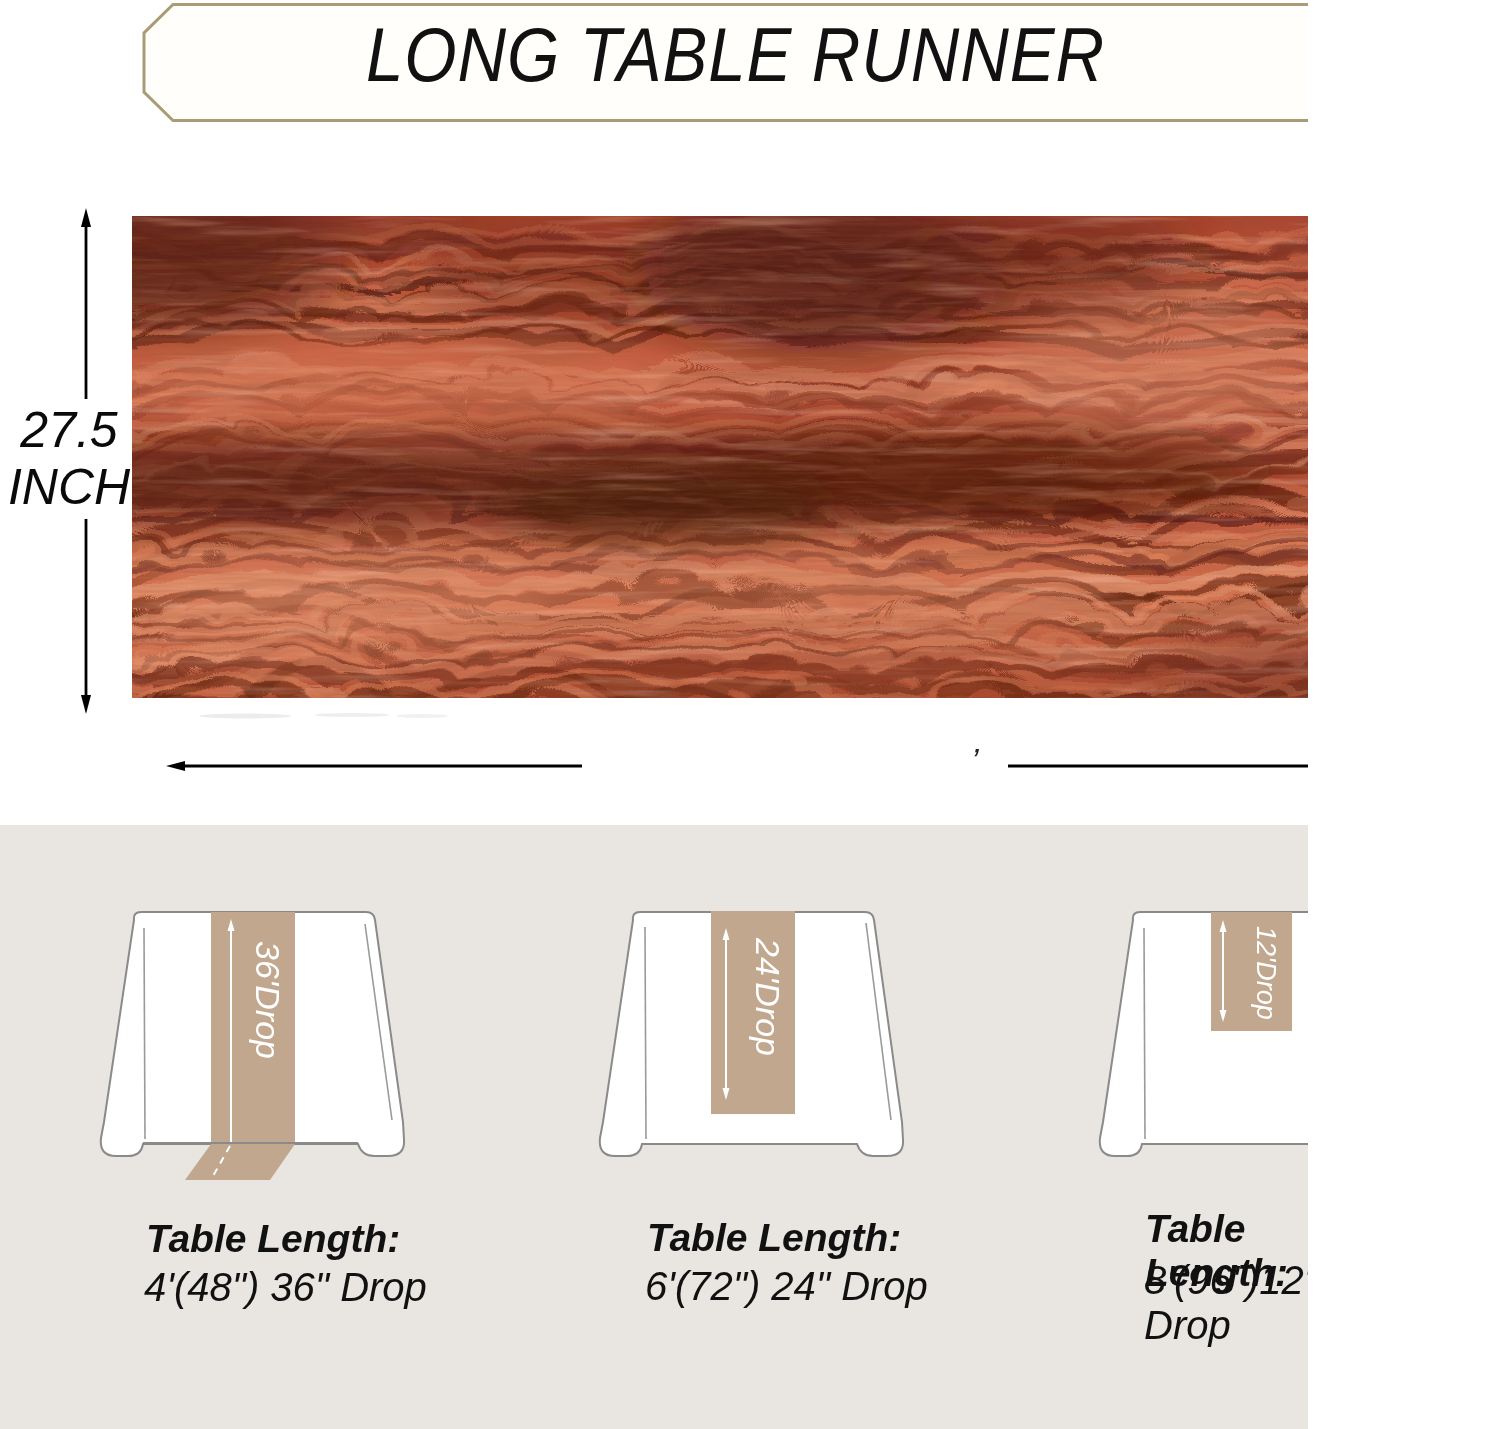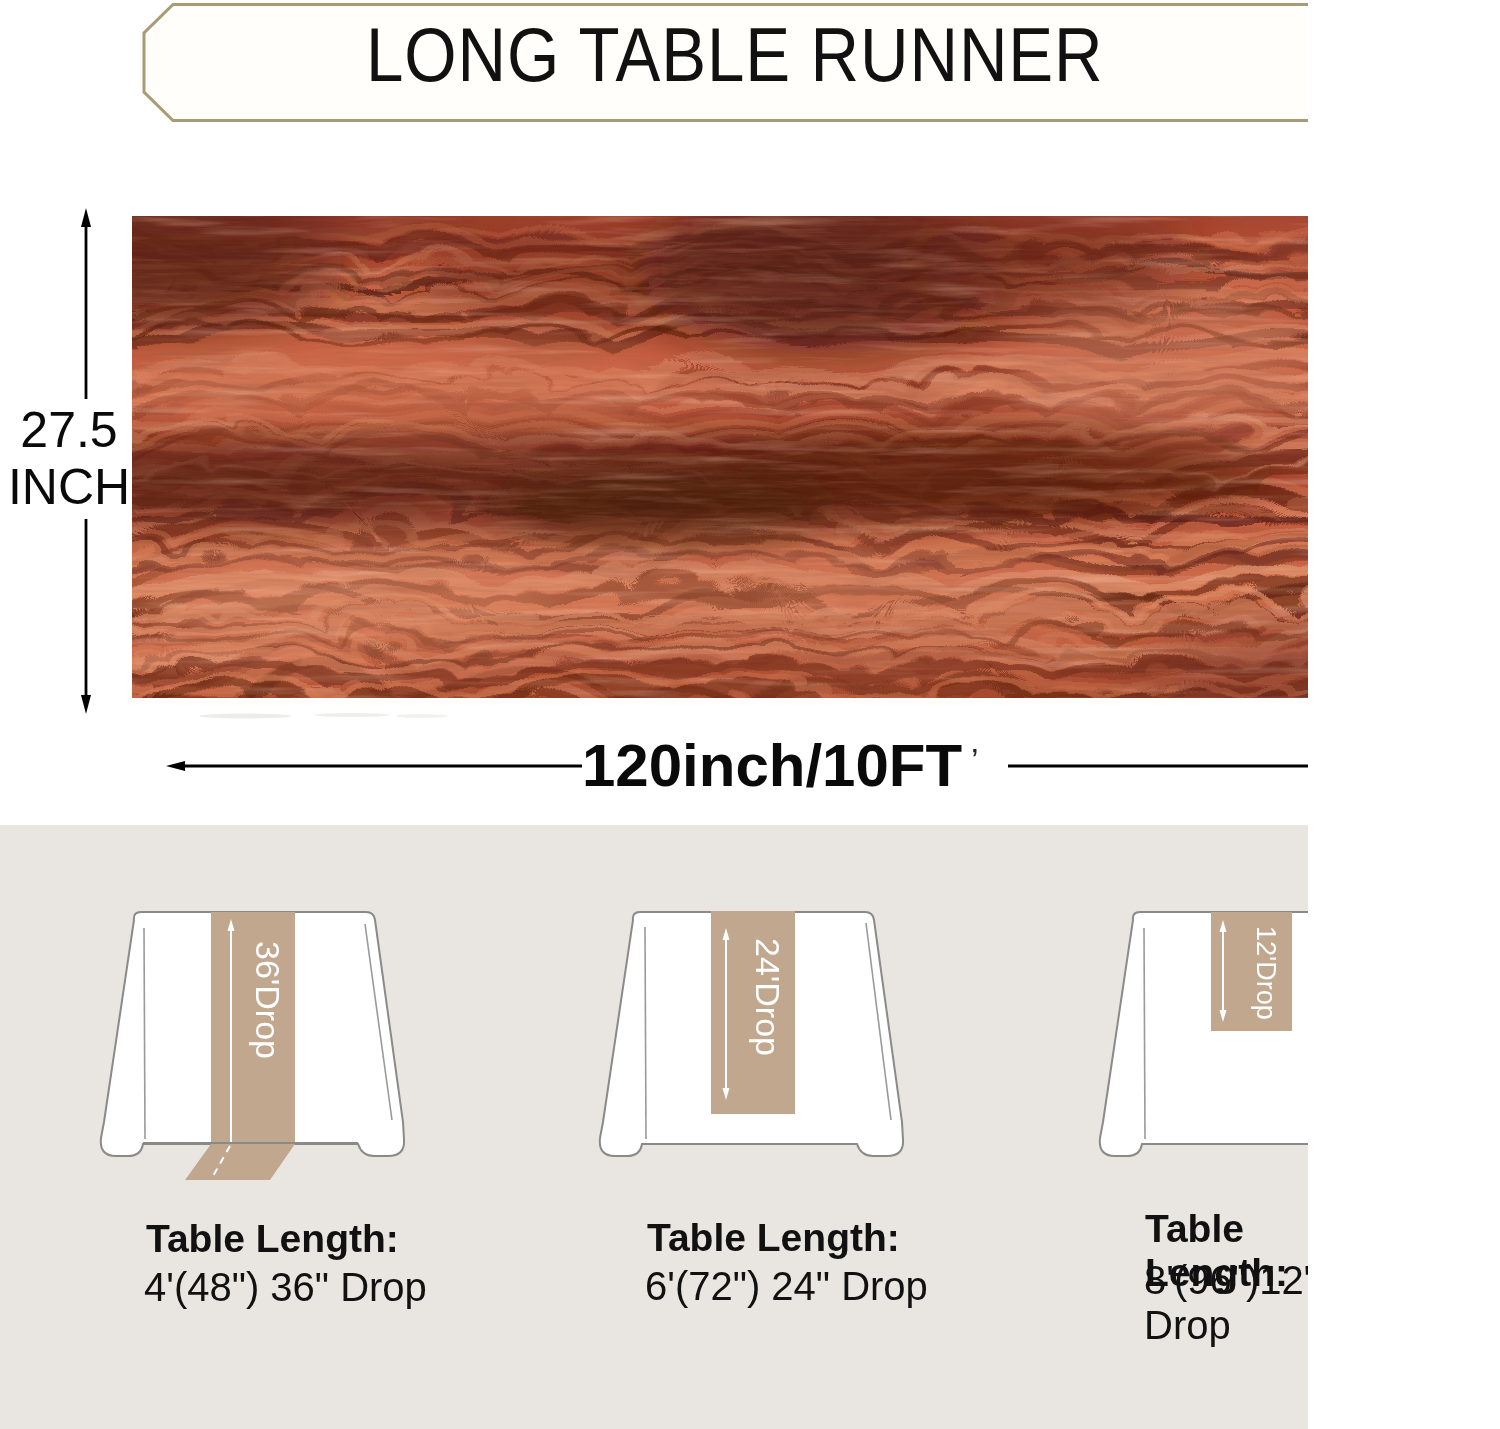--- a/index.html
+++ b/index.html
@@ -1,18 +1,18 @@
 <!DOCTYPE html>
 <html><head>
 <meta charset="utf-8">
 <style>
   html,body{margin:0;padding:0;background:#ffffff;}
   body{width:1500px;height:1429px;font-family:"Liberation Sans",sans-serif;}
   .abs{position:absolute;}
-  #page{position:relative;width:1308px;height:1429px;overflow:hidden;background:#ffffff;}
+  #page{position:relative;width:1308px;height:1429px;overflow:hidden;background:#ffffff;font-style:italic;}
 </style>
 </head>
 <body>
 <div id="page">
 
 <svg class="abs" style="left:0;top:0" width="1500" height="130" viewBox="0 0 1500 130">
   <path d="M 173 4.5 L 1320 4.5 L 1349 33 L 1349 92 L 1320 120.5 L 173 120.5 L 144 92 L 144 33 Z" fill="#fffefb" stroke="#a89b76" stroke-width="3"></path>
 </svg>
 
 <div class="abs" style="left:-15px;top:11px;width:1500px;text-align:center;">
@@ -181,21 +181,20 @@
 
 <svg class="abs" style="left:150px;top:740px" width="1280" height="50" viewBox="0 0 1280 50">
   <g stroke="#000" stroke-width="2.8" fill="#000">
     <line x1="30" y1="26" x2="432" y2="26"></line>
     <line x1="858" y1="26" x2="1244" y2="26"></line>
     <path d="M 16 26 L 35 21 L 35 31 Z" stroke="none"></path>
     <path d="M 1254 26 L 1235 21 L 1235 31 Z" stroke="none"></path>
   </g>
 </svg>
 
-<div class="abs" style="left:582px;top:731px;width:380px;text-align:center;font-size:60px;font-weight:bold;color:#0a0a0a;white-space:nowrap;">120inch/10FT</div>
 
 <div class="abs" style="left:971px;top:741px;font-size:34px;color:#222;">’</div>
 
 <svg class="abs" style="left:180px;top:707px" width="300" height="20" viewBox="0 0 300 20">
   <ellipse cx="65" cy="9" rx="46" ry="2.5" fill="#edecea"></ellipse>
   <ellipse cx="172" cy="8" rx="38" ry="2" fill="#efeeec"></ellipse>
   <ellipse cx="242" cy="9" rx="26" ry="2" fill="#f2f1ef"></ellipse>
 </svg>
 
 <div class="abs" style="left:0;top:825px;width:1500px;height:604px;background:#e9e6e1;"></div>

